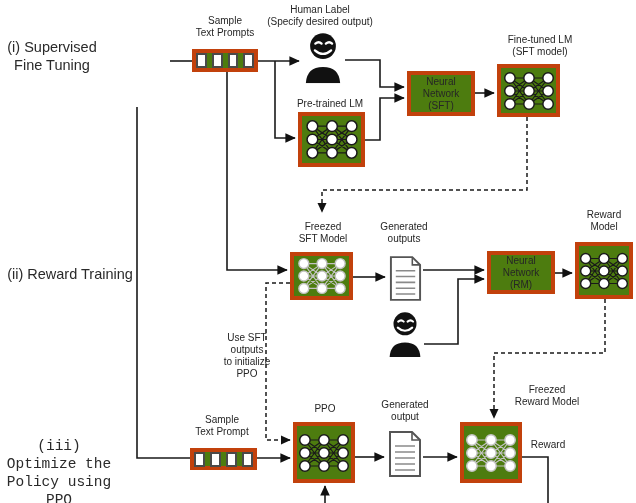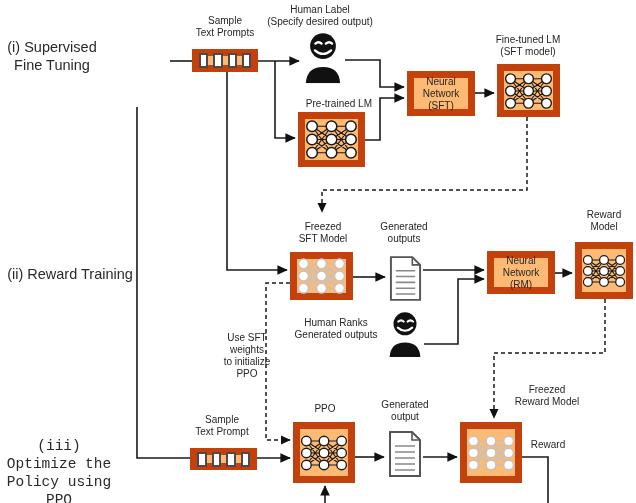--- a/index.html
+++ b/index.html
@@ -1,21 +1,21 @@
 <!DOCTYPE html>
 <html><head>
 <meta charset="utf-8">
 <style>
   html,body{margin:0;padding:0;background:#fff;}
   #canvas{position:relative;width:636px;height:503px;background:#fff;overflow:hidden;
           font-family:"Liberation Sans",sans-serif;}
   .lbl{position:absolute;font-size:10px;line-height:1.2;color:#262626;text-align:center;
        white-space:pre-line;}
   .section-lbl{font-size:14.5px;line-height:1.25;color:#2a2a2a;}
-  .box{position:absolute;border:7px solid #c2410c;background:#fdba74;display:flex;
+  .box{position:absolute;border:4px solid #c2410c;background:#4d7c0f;display:flex;
        align-items:center;justify-content:center;box-sizing:border-box;}
   .prompt-box{display:flex;align-items:center;justify-content:center;gap:5px;}
   .sq{width:11px;height:15px;border:2px solid #4a4a4a;box-sizing:border-box;background:#fff;}
   .overlay{position:absolute;left:0;top:0;pointer-events:none;}
   .icon-svg{display:block;}
   .defs-holder{position:absolute;width:0;height:0;overflow:hidden;}
 </style>
 </head>
 <body>
 
@@ -107,34 +107,34 @@
     <div class="sq"></div>
     <div class="sq"></div>
   </div>
 
   <div class="lbl" style="left:258px;top:4px;width:124px;">Human Label
 (Specify desired output)</div>
   <svg class="icon-svg" style="position:absolute;left:302px;top:31px;color:#111;" width="42" height="53" viewBox="0 0 44 54">
       <use href="#person"></use>
     </svg>
 
-  <div class="lbl" style="left:288px;top:98px;width:84px;text-align:right;">Pre-trained LM</div>
+  <div class="lbl" style="left:288px;top:98px;width:84px;">Pre-trained LM</div>
   <div class="box" style="left:298px;top:112px;width:67px;height:55px;">
     <svg class="icon-svg" style="color:#1a1a1a;" width="54" height="41" viewBox="0 0 60 46">
         <use href="#nn"></use>
       </svg>
   </div>
 
   <div class="box" style="left:407px;top:71px;width:68px;height:45px;">
     <div class="lbl" style="position:static;">Neural
 Network
 (SFT)</div>
   </div>
 
-  <div class="lbl" style="left:485px;top:34px;width:86px;">Fine-tuned LM
+  <div class="lbl" style="left:497px;top:34px;width:86px;">Fine-tuned LM
 (SFT model)</div>
   <div class="box" style="left:497px;top:64px;width:63px;height:53px;">
     <svg class="icon-svg" style="color:#1a1a1a;" width="52" height="40" viewBox="0 0 60 46">
         <use href="#nn"></use>
       </svg>
   </div>
 
   <div class="lbl" style="left:292px;top:221px;width:62px;">Freezed
 SFT Model</div>
   <div class="box" style="left:290px;top:252px;width:63px;height:48px;">
@@ -156,28 +156,26 @@
   </div>
 
   <div class="lbl" style="left:580px;top:209px;width:48px;">Reward
 Model</div>
   <div class="box" style="left:575px;top:242px;width:58px;height:57px;">
     <svg class="icon-svg" style="color:#1a1a1a;" width="50" height="42" viewBox="0 0 60 46">
         <use href="#nn"></use>
       </svg>
   </div>
 
-  <div class="lbl" style="left:288px;top:317px;width:96px;">Human Ranks
-Generated outputs</div>
   <svg class="icon-svg" style="position:absolute;left:386px;top:311px;color:#111;" width="38" height="46" viewBox="0 0 44 54">
       <use href="#person"></use>
     </svg>
 
   <div class="lbl" style="left:216px;top:332px;width:62px;">Use SFT
-weights
+outputs
 to initialize
 PPO</div>
 
   <div class="lbl" style="left:186px;top:414px;width:72px;">Sample
 Text Prompt</div>
   <div class="box prompt-box" style="left:190px;top:448px;width:67px;height:22px;">
     <div class="sq"></div>
     <div class="sq"></div>
     <div class="sq"></div>
     <div class="sq"></div>

